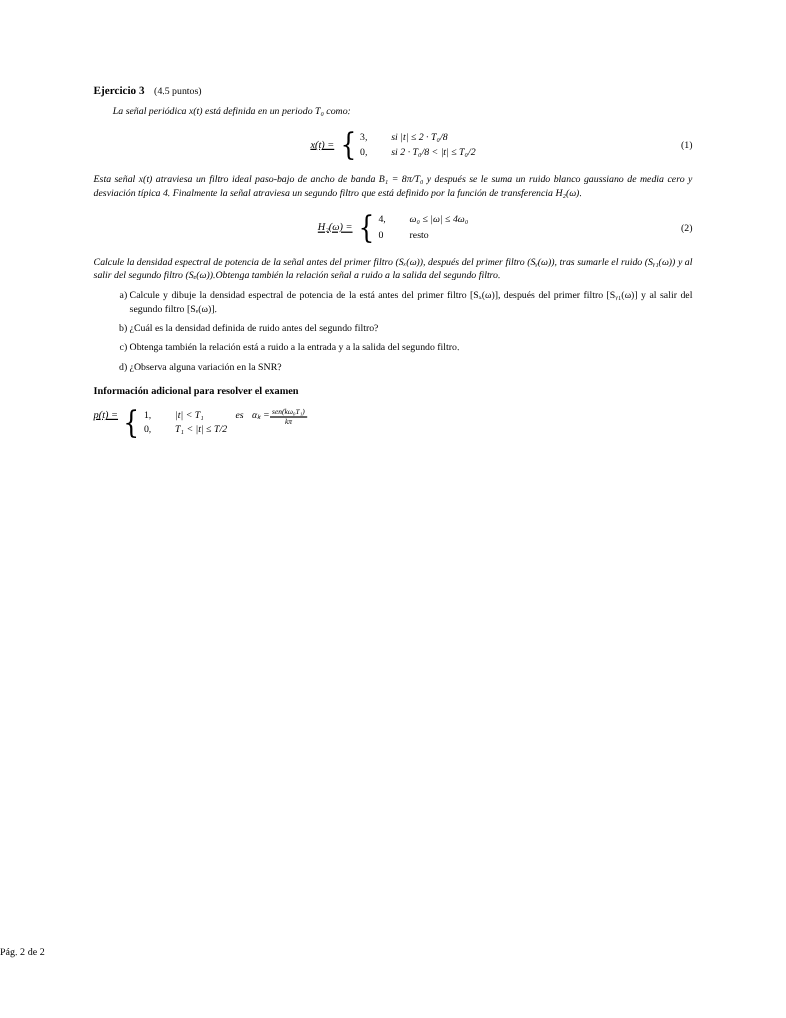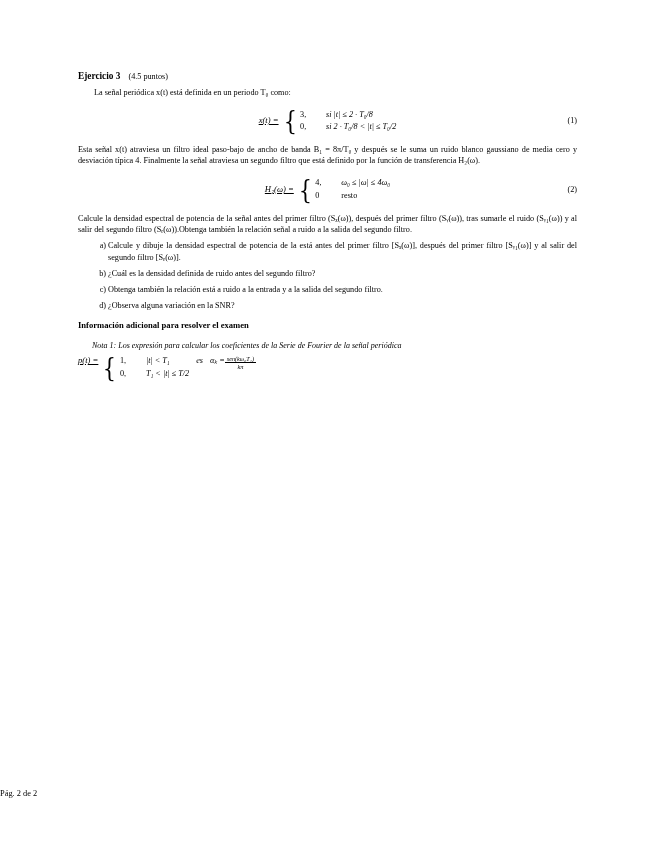--- a/index.html
+++ b/index.html
@@ -32,20 +32,21 @@
   .ex-title {
     font-weight: bold;
     font-size: 9.3px;
   }
   .ex-points {
     font-size: 8.2px;
     margin-left: 8px;
   }
   .para {
     margin: 0 0 5px 0;
+    font-style: italic;
   }
   .indent {
     text-indent: 16px;
   }
   .eqline {
     position: relative;
     margin: 10px 0 10px 0;
     text-align: center;
   }
   .eqnum {
@@ -221,21 +222,20 @@
 
     <ol class="alpha">
       <li>Calcule y dibuje la densidad espectral de potencia de la está antes del primer filtro [Sₓ(ω)], después del primer filtro [Sᵧ₁(ω)] y al salir del segundo filtro [Sₑ(ω)].</li>
       <li>¿Cuál es la densidad definida de ruido antes del segundo filtro?</li>
       <li>Obtenga también la relación está a ruido a la entrada y a la salida del segundo filtro.</li>
       <li>¿Observa alguna variación en la SNR?</li>
     </ol>
 
     <div class="subhead">Información adicional para resolver el examen</div>
 
-    <div class="nota">Nota 1: Los expresión para calcular los coeficientes de la Serie de Fourier de la señal periódica</div>
 
     <div class="formula-row">
       <span class="eq-lhs italic">p(t) =</span>
       <span class="brace">{</span>
       <span class="cases">
         <span class="case-row">
           <span class="case-val">1,</span>
           <span class="case-cond italic">|t| &lt; T₁</span>
         </span>
         <span class="case-row">

